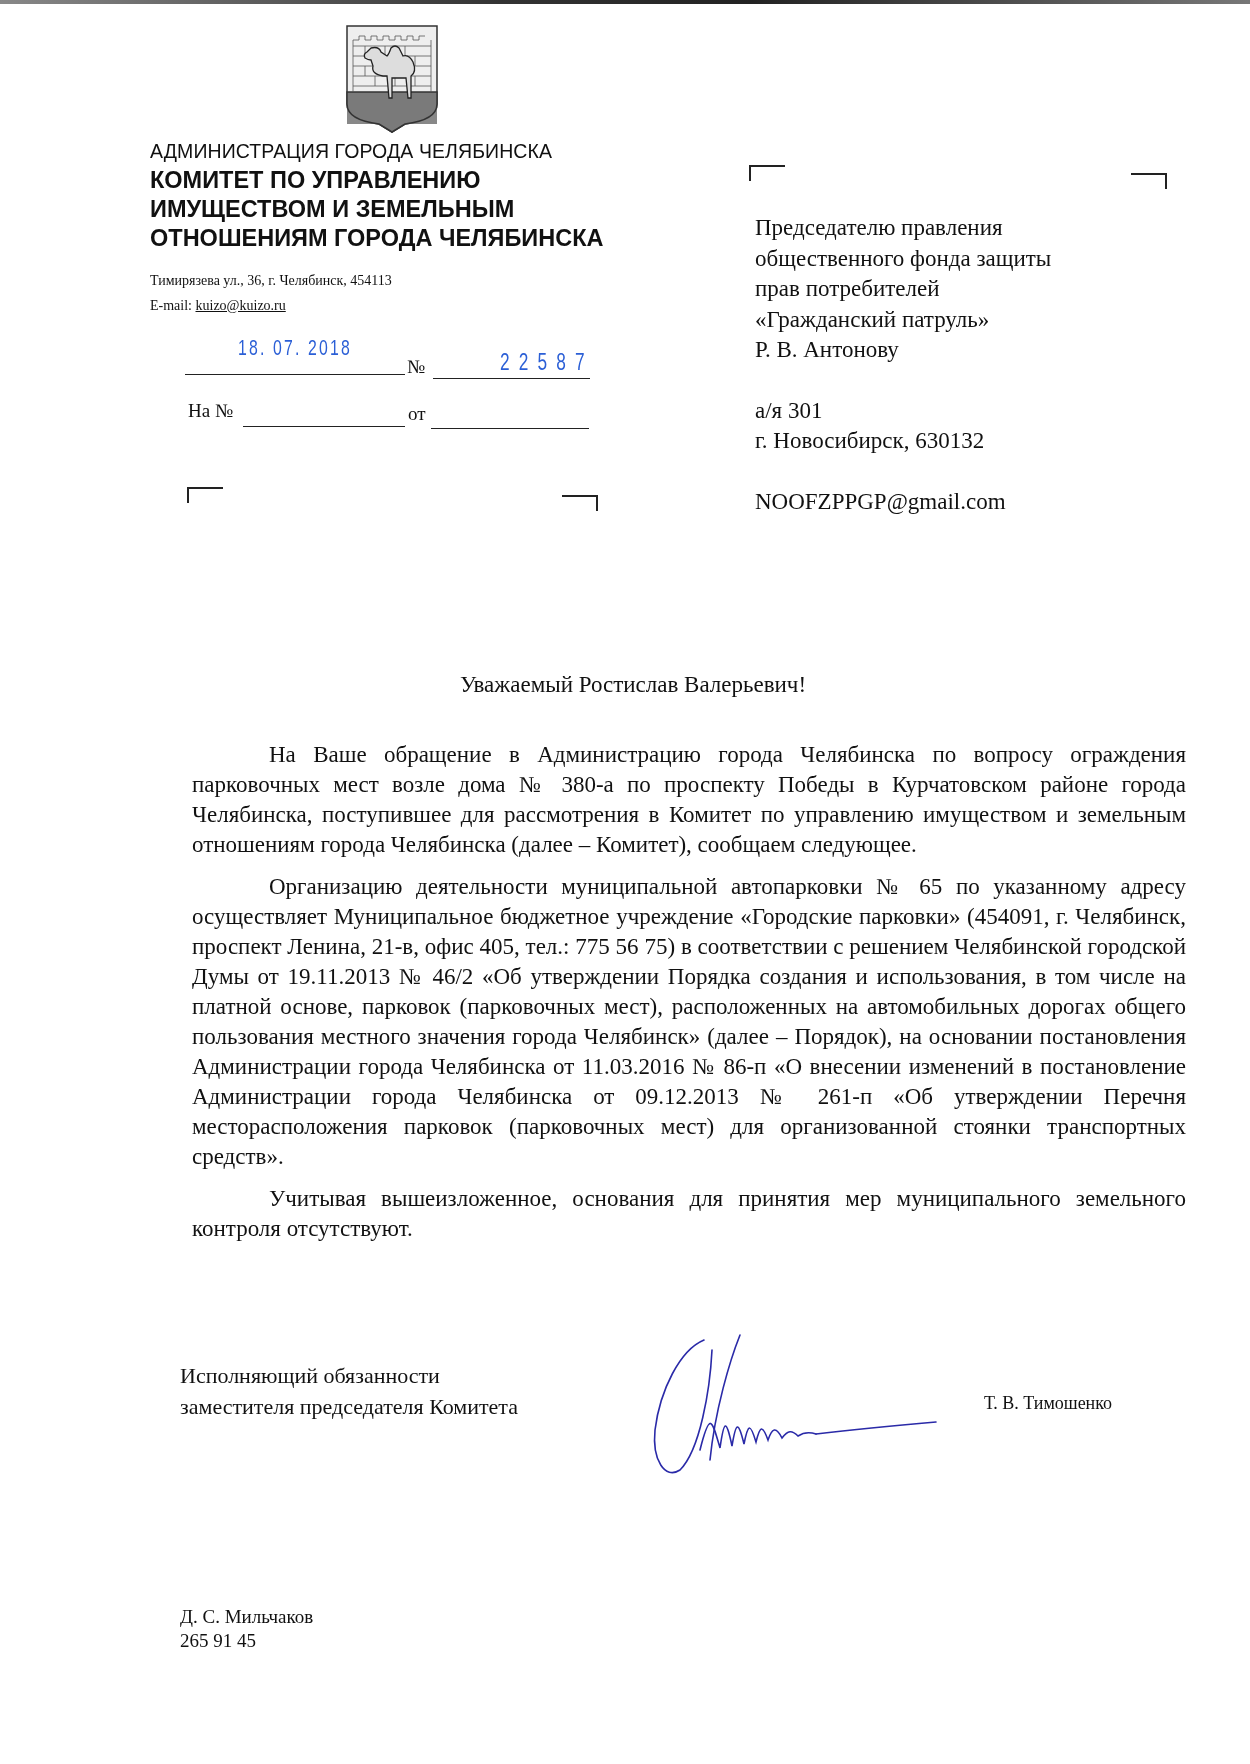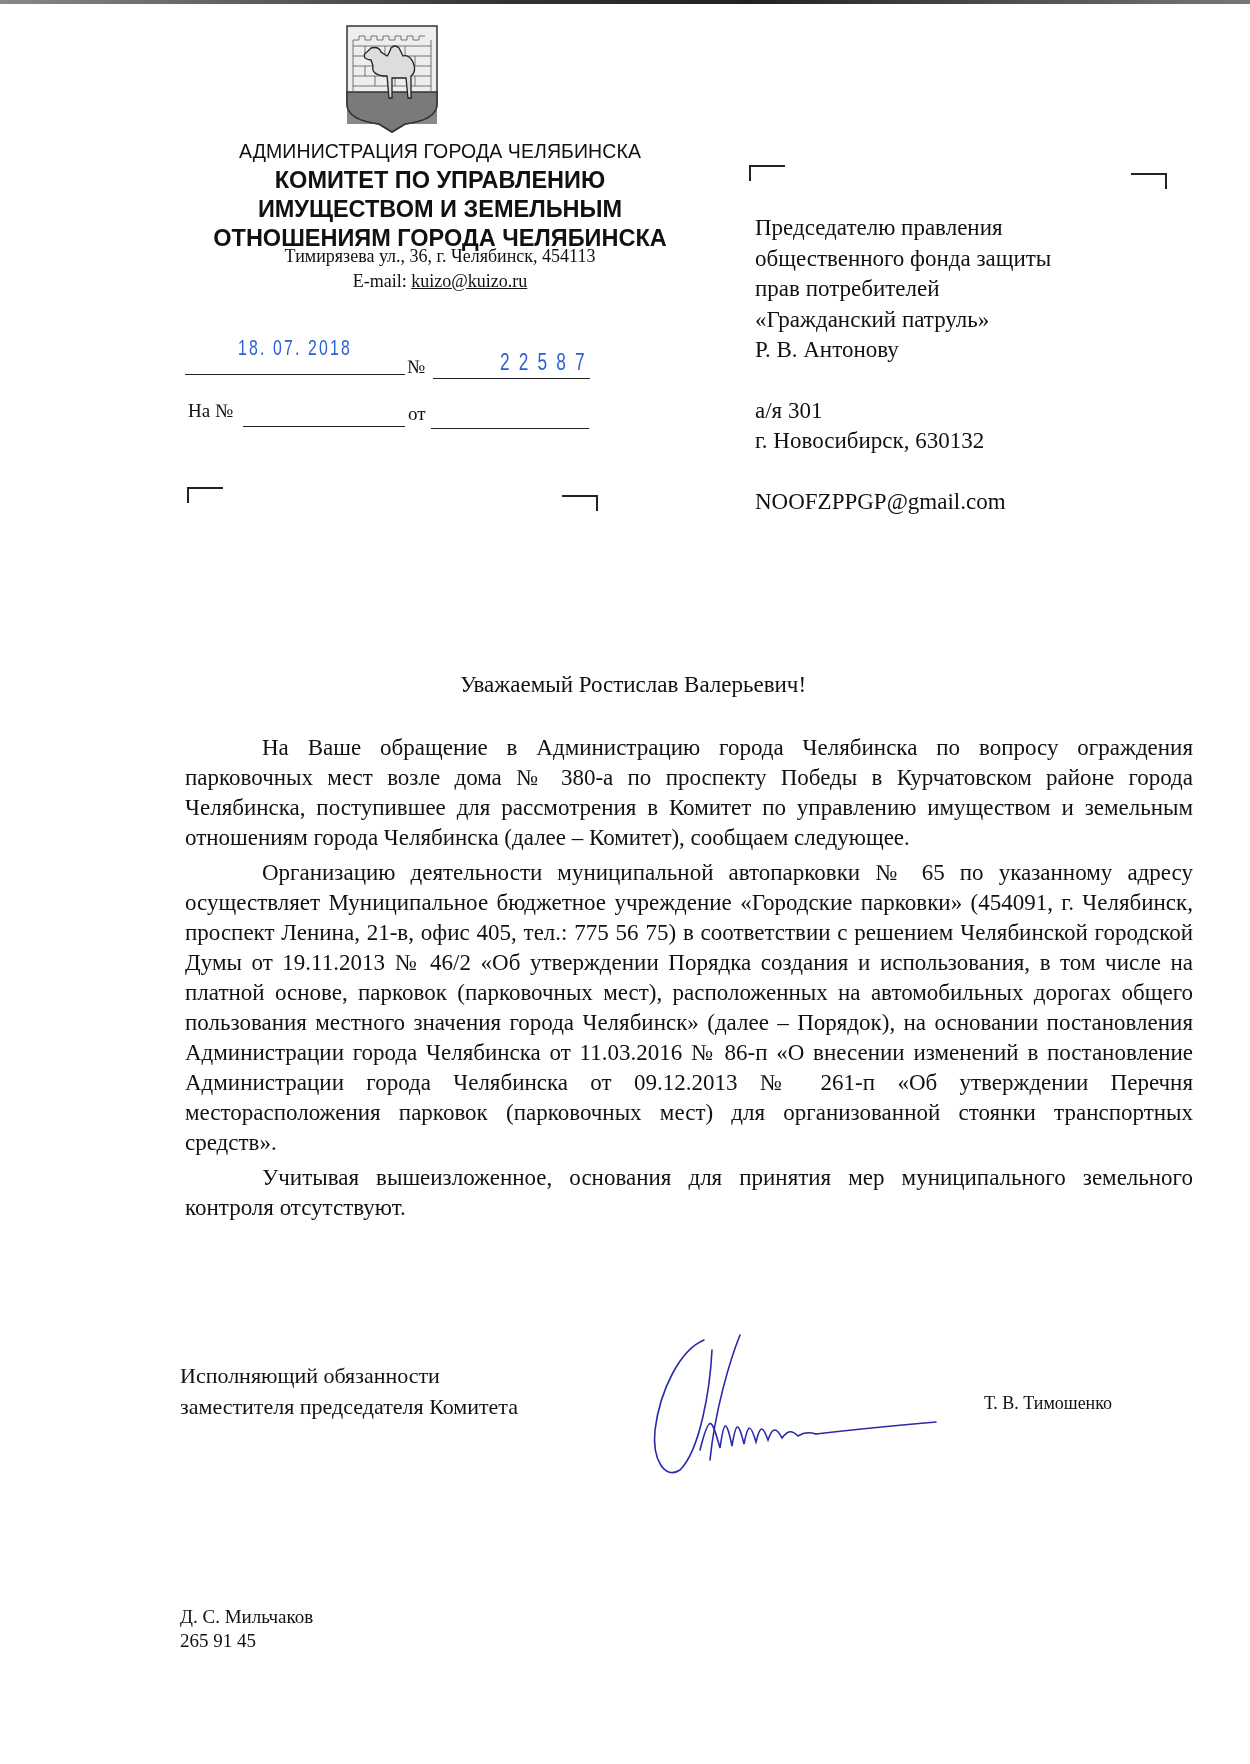--- a/index.html
+++ b/index.html
@@ -7,43 +7,43 @@
       width: 1250px; height: 1764px; background: #ffffff; position: relative; overflow: hidden;
       font-family: "Liberation Serif", serif; color: #111;
     }
     .top-edge { position: absolute; left: 0; top: 0; width: 1250px; height: 4px;
       background: linear-gradient(90deg, #888 0%, #333 40%, #222 60%, #777 100%); }
     .abs { position: absolute; }
 
     
     .emblem { left: 345px; top: 24px; width: 94px; height: 110px; }
 
-    .hdr { left: 150px; width: 580px; text-align: center; }
+    .hdr { left: 150px; width: 580px; }
     .admin { top: 140px; font-family: "Liberation Sans", sans-serif; font-size: 19.5px; letter-spacing: 0.1px; }
     .committee { top: 166px; font-family: "Liberation Sans", sans-serif; font-weight: bold; font-size: 23.5px; line-height: 29px; }
-    .contact { top: 244px; font-size: 18px; line-height: 24.5px; }
+    .contact { top: 269px; font-size: 14px; line-height: 24.5px; }
     .contact .email-link { text-decoration: underline; margin-top: 41px; }
 
     .stamp { color: #2b5fd6; font-family: "Liberation Sans Narrow", "Liberation Sans", sans-serif; font-size: 22px; transform: scaleX(0.72); transform-origin: left top; letter-spacing: 3px; }
 
     .line { border-bottom: 1.3px solid #222; height: 0; }
     .ref-label { font-size: 19px; }
 
     .corner { width: 34px; height: 14px; border-color: #222; border-style: solid; border-width: 0; }
     .corner.tl { border-top-width: 2.5px; border-left-width: 2.5px; }
     .corner.tr { border-top-width: 2.5px; border-right-width: 2.5px; }
 
     .recipient { left: 755px; top: 213px; font-size: 23px; line-height: 30.5px; }
     .recipient div { white-space: nowrap; }
     .recipient .gap { height: 30px; }
 
     .salutation { left: 0; width: 1250px; top: 672px; text-align: center; font-size: 23px; margin-left: 8px; }
 
     .body-text { left: 180px; width: 1018px; top: 728px; font-size: 23px; line-height: 30px; text-align: justify; }
-    .body-text p { margin: 5px; text-indent: 77px; }
+    .body-text p { margin: 12px; text-indent: 77px; }
 
     .sig-left { left: 180px; top: 1360px; font-size: 22px; line-height: 31px; }
     .sig-name { left: 984px; top: 1393px; font-size: 18px; }
     .signature { left: 640px; top: 1330px; width: 345px; height: 150px; }
 
     .executor { left: 180px; top: 1605px; font-size: 19px; line-height: 24px; }
   </style>
 </head>
 <body>
 

